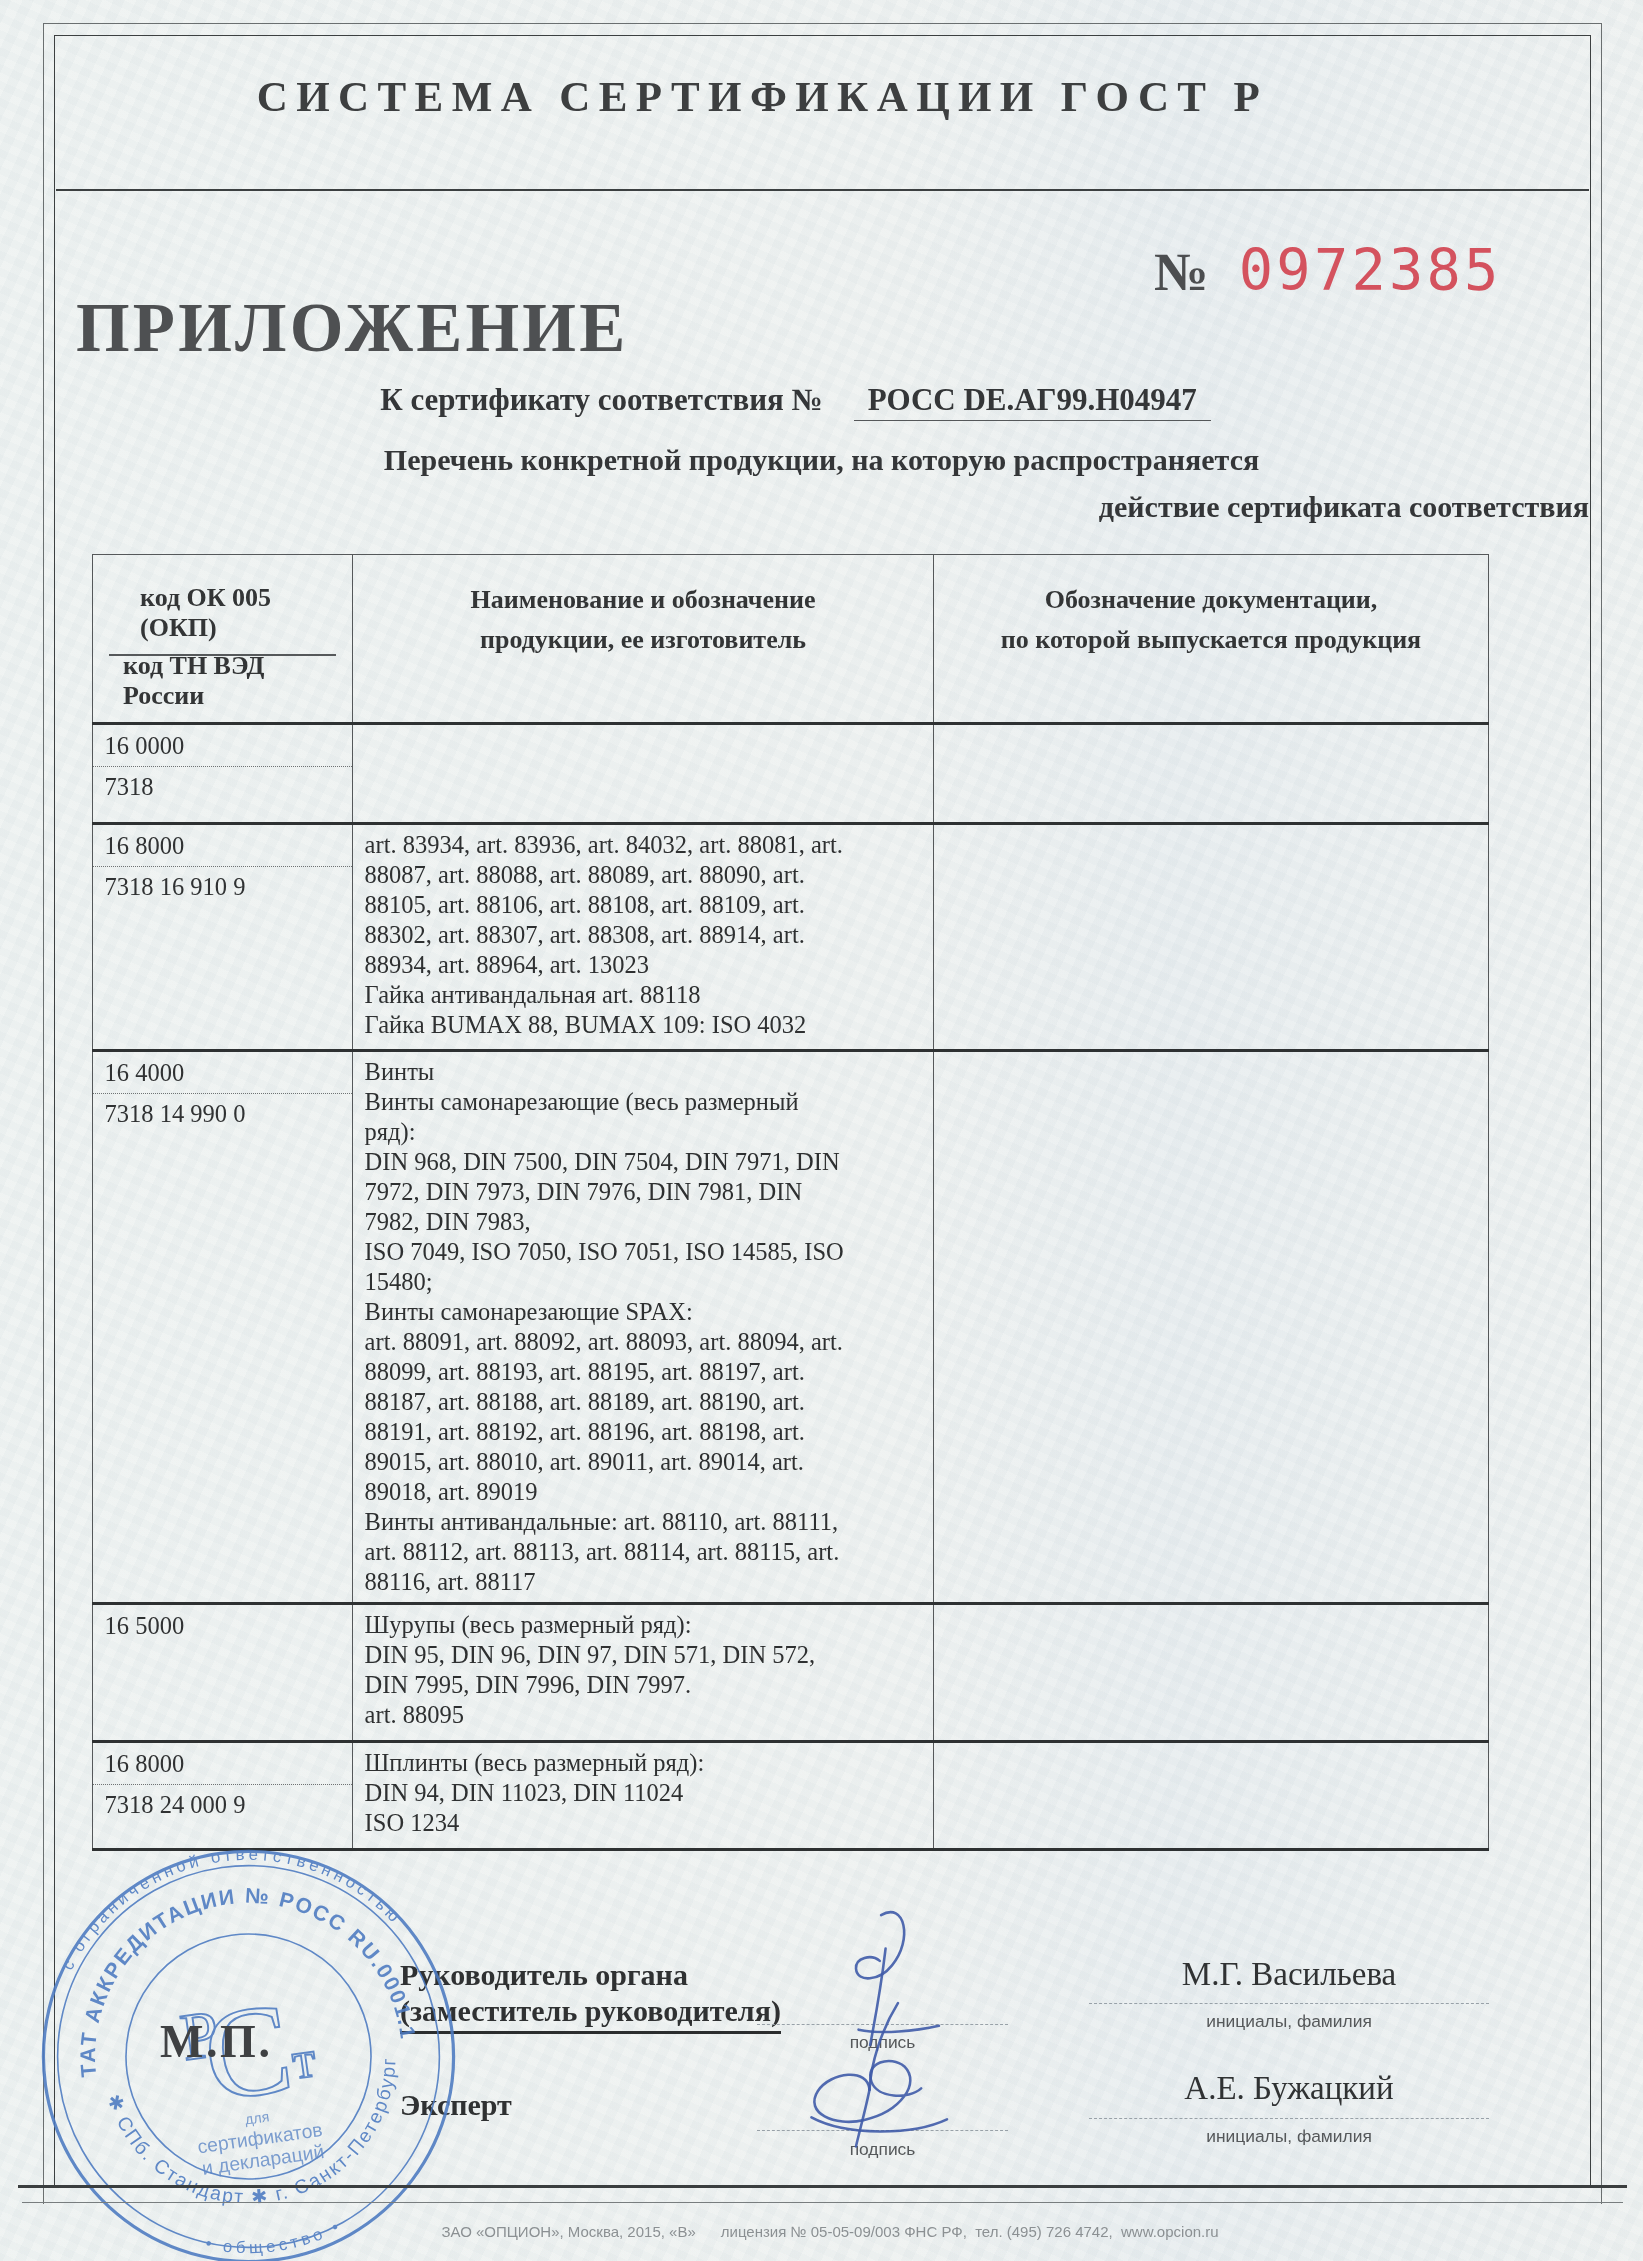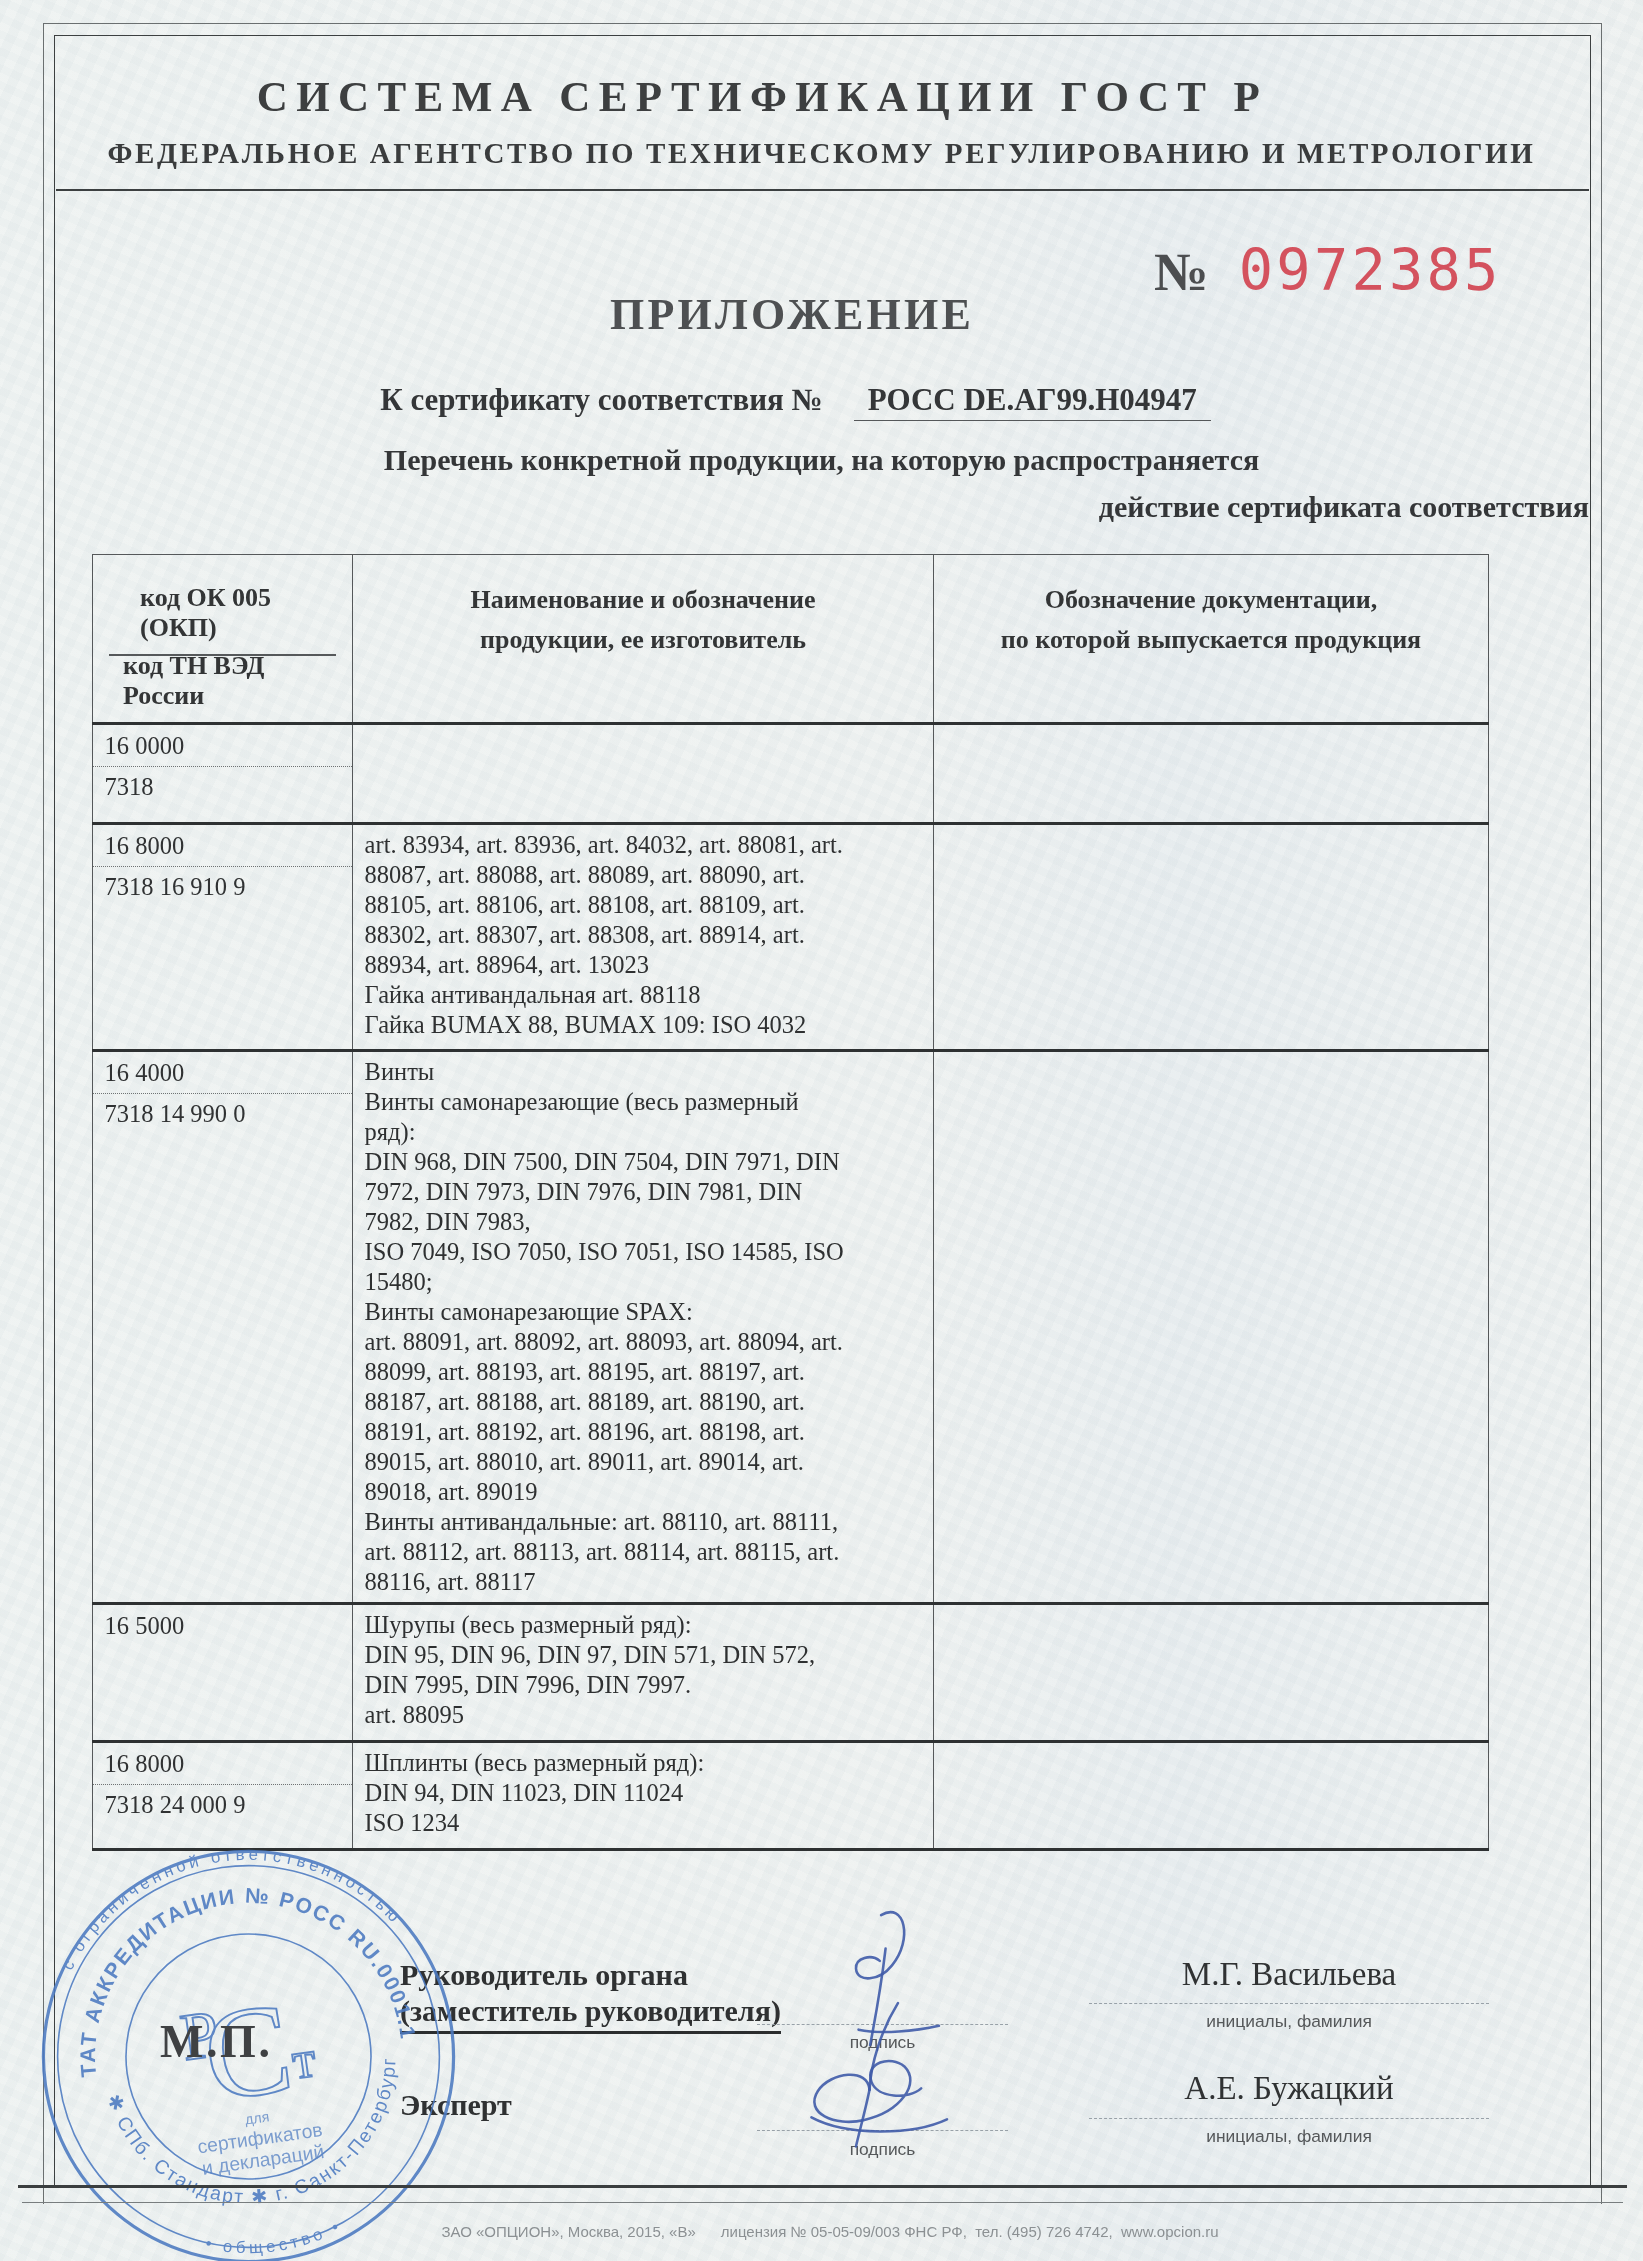--- a/index.html
+++ b/index.html
@@ -20,21 +20,21 @@
   .hdr-sep{left:56px;top:189px;width:1533px;height:1.9px;background:#3c4041;}
   .botline-a{left:18px;top:2185px;width:1609px;height:2.6px;background:#3a3e3f;}
   .botline-b{left:22px;top:2202px;width:1601px;height:1.3px;background:#787d7e;}
   
   .title{left:54px;top:72px;width:1417px;text-align:center;font-size:43px;font-weight:bold;letter-spacing:8.4px;color:#3d3f40;white-space:nowrap;}
   .subtitle{left:54px;top:137px;width:1535px;text-align:center;font-size:29px;font-weight:bold;letter-spacing:2.6px;color:#3a3c3d;white-space:nowrap;}
   
   .docnum{left:1154px;top:237px;white-space:nowrap;}
   .docnum .sym{font-size:54px;font-weight:bold;color:#4c4e50;vertical-align:baseline;}
   .docnum .val{font-family:"DejaVu Sans Mono",monospace;font-size:57px;color:var(--red);letter-spacing:3.2px;vertical-align:baseline;margin-left:28px;}
-  .heading{left:54px;top:289px;width:1476px;text-align:center;font-size:44px;font-weight:bold;letter-spacing:3.2px;color:#4e5052;}
+  .heading{left:54px;top:289px;width:1476px;text-align:left;font-size:69px;font-weight:bold;letter-spacing:3.2px;color:#4e5052;padding-left:22px;}
   .certline{left:54px;top:382px;width:1483px;text-align:center;font-size:31px;font-weight:bold;color:#343638;white-space:nowrap;font-family:Liberation Serif, serif;}
   .certline .certval{border-bottom:1.9px solid #55585a;padding:0 14px 2.6px 14px;}
   .desc1{left:54px;top:443px;width:1535px;text-align:center;font-size:30px;font-weight:bold;color:#343638;white-space:nowrap;}
   .desc2{left:54px;top:490px;width:1535px;text-align:right;font-size:30px;font-weight:bold;color:#343638;white-space:nowrap;}
   
   table.prod{position:absolute;left:92px;top:554px;border-collapse:collapse;table-layout:fixed;width:1396px;}
   table.prod td{border:1.3px solid #55585a;vertical-align:top;overflow:hidden;}
   table.prod tr.datarow td{border-top:3.2px solid #2e3132;}
   table.prod tr.lastrow td{border-bottom:3.2px solid #2e3132;}
   td.hc1{padding:16px;}
@@ -78,21 +78,20 @@
 </head>
 <body>
 
 <div class="page" style="--red: #d4525e; --stamp: #4c7ac1; --ink: #3f5ba8;">
 
   <div class="abs frame-outer"></div>
   <div class="abs frame-inner"></div>
   <div class="abs hdr-sep"></div>
 
   <div class="abs title">СИСТЕМА СЕРТИФИКАЦИИ ГОСТ Р</div>
-  <div class="abs subtitle">ФЕДЕРАЛЬНОЕ АГЕНТСТВО ПО ТЕХНИЧЕСКОМУ РЕГУЛИРОВАНИЮ И МЕТРОЛОГИИ</div>
 
   <div class="abs docnum">
     <span class="sym">№</span>
     <span class="val">0972385</span>
   </div>
 
   <div class="abs heading">ПРИЛОЖЕНИЕ</div>
   <div class="abs certline">
     <span>К сертификату соответствия №</span>
     <span>&nbsp;&nbsp;</span>

